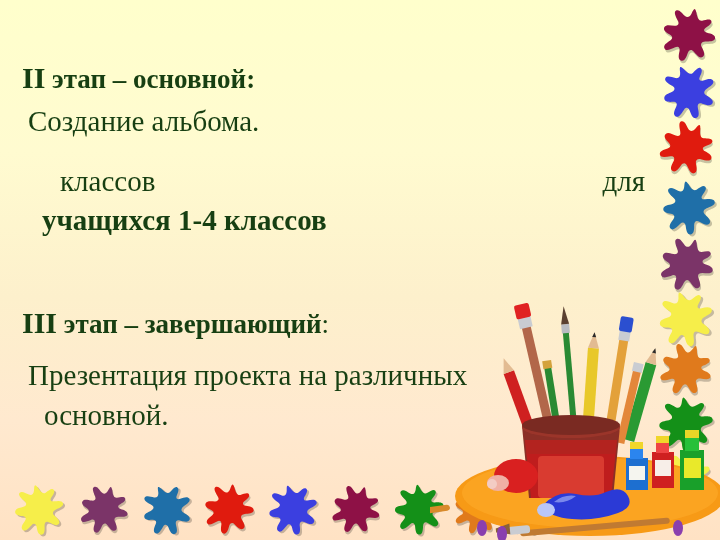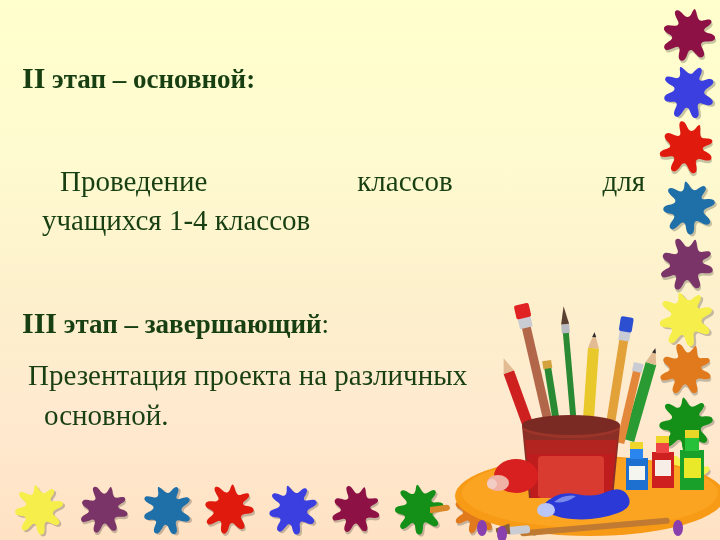--- a/index.html
+++ b/index.html
@@ -30,21 +30,21 @@
 
   #h2{left:22px;top:62px;}
   #p1{left:28px;top:106px;font-size:29px;}
 
   .just{
     position:absolute;
     color:#173f12;font-size:29px;line-height:1.08;
     white-space:nowrap;
   }
   #p2a{left:60px;top:166px;width:585px;display:flex;justify-content:space-between;}
-  #p2b{left:42px;top:205px;}
+  #p2b{left:42px;top:205px;font-weight:bold;}
 
   #h3{left:22px;top:307px;text-align:right;}
   #h3 .tail{font-size:27px;font-weight:normal;}
   #p3a{left:28px;top:360px;font-size:29px;}
   #p3b{left:44px;top:400px;font-size:29px;}
 
   
   .splat{position:absolute;z-index:4;}
   .splat svg{display:block;overflow:visible;}
 
@@ -56,23 +56,23 @@
 <body>
 
 <div id="slide">
 
   <div class="content">
 
     <div class="line hdr" id="h2">
       <span class="rn">II</span><span class="rest"> этап – основной:</span>
     </div>
 
+    <div class="line" id="p1">Создание альбома.</div>
 
     <div class="just" id="p2a">
-      <span>Проведение</span>
       <span>классов</span>
       <span>для</span>
     </div>
     <div class="just" id="p2b">учащихся 1-4 классов</div>
 
     <div class="line hdr" id="h3">
       <span class="rn">III</span><span class="rest"> этап – завершающий</span><span class="tail">:</span>
     </div>
 
     <div class="line" id="p3a">Презентация проекта на различных</div>

